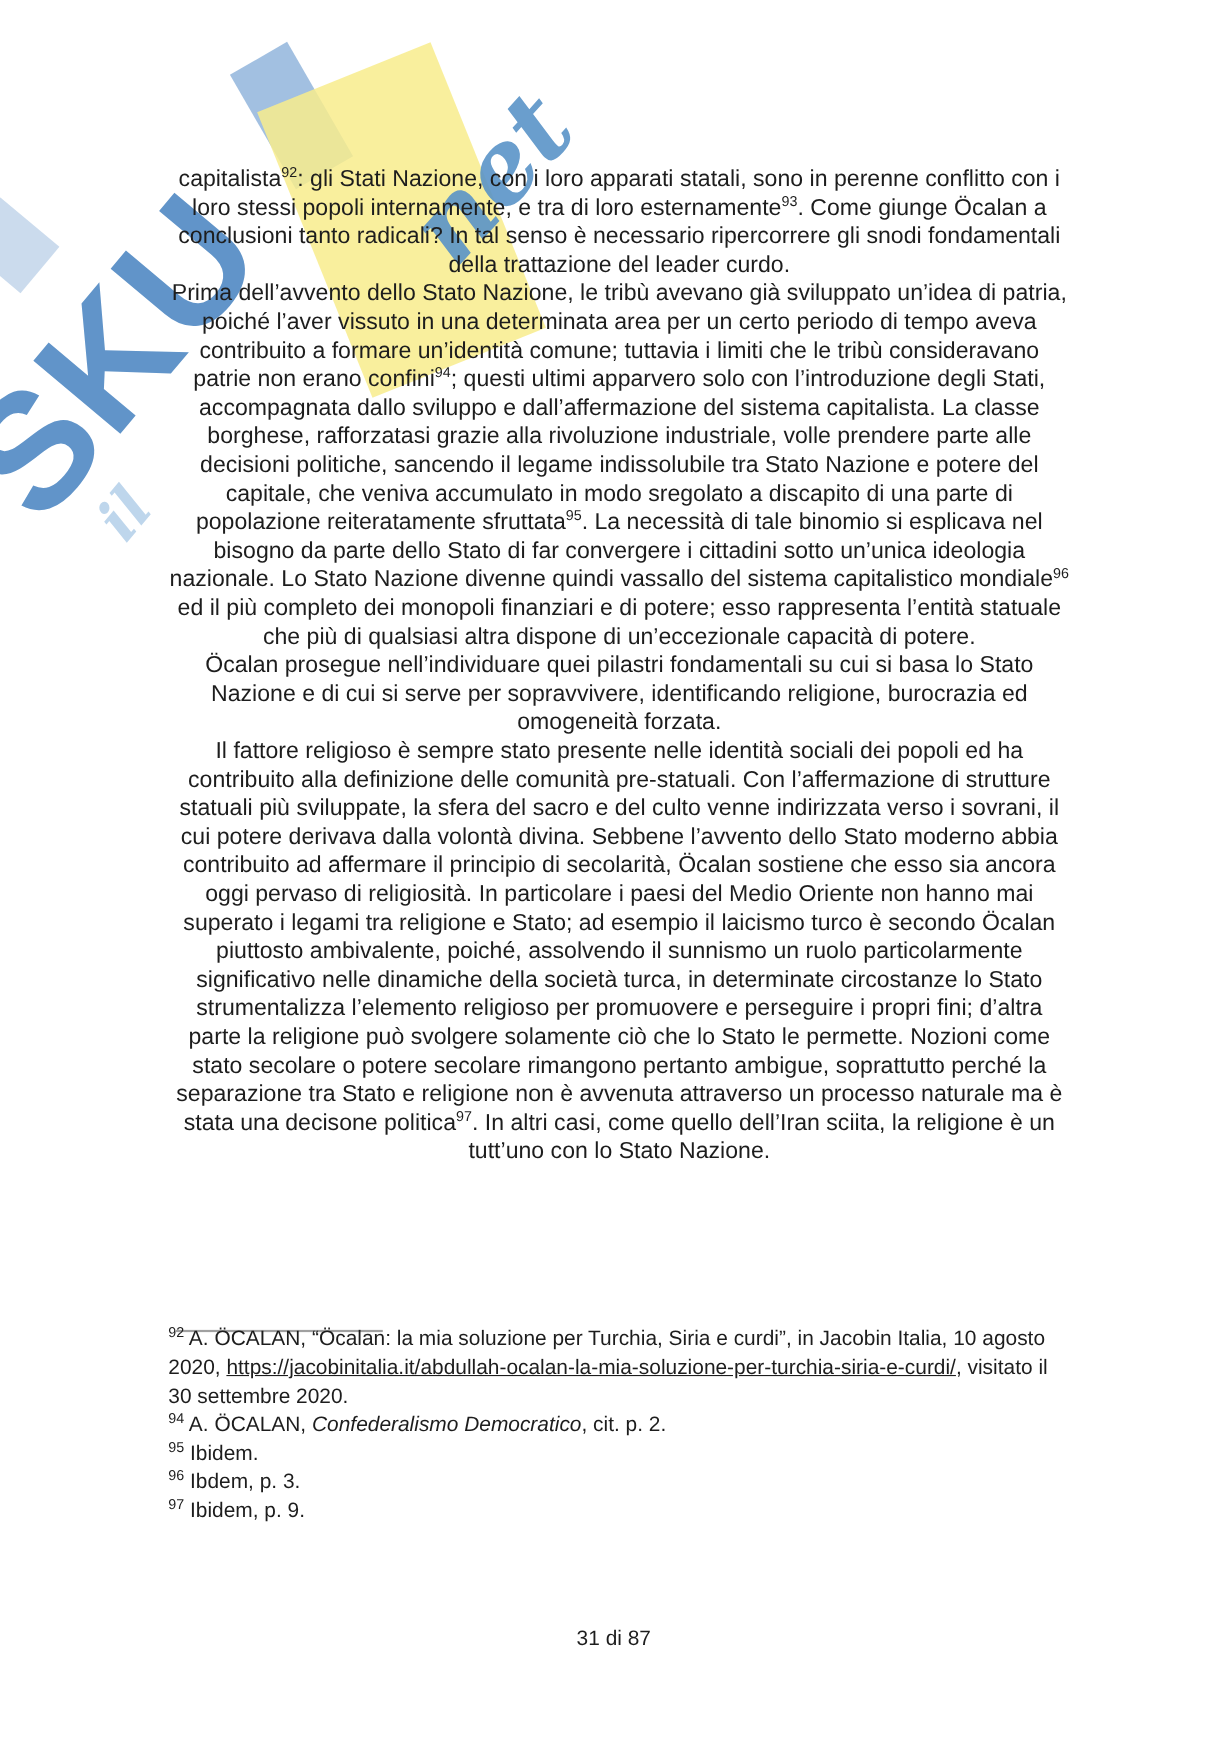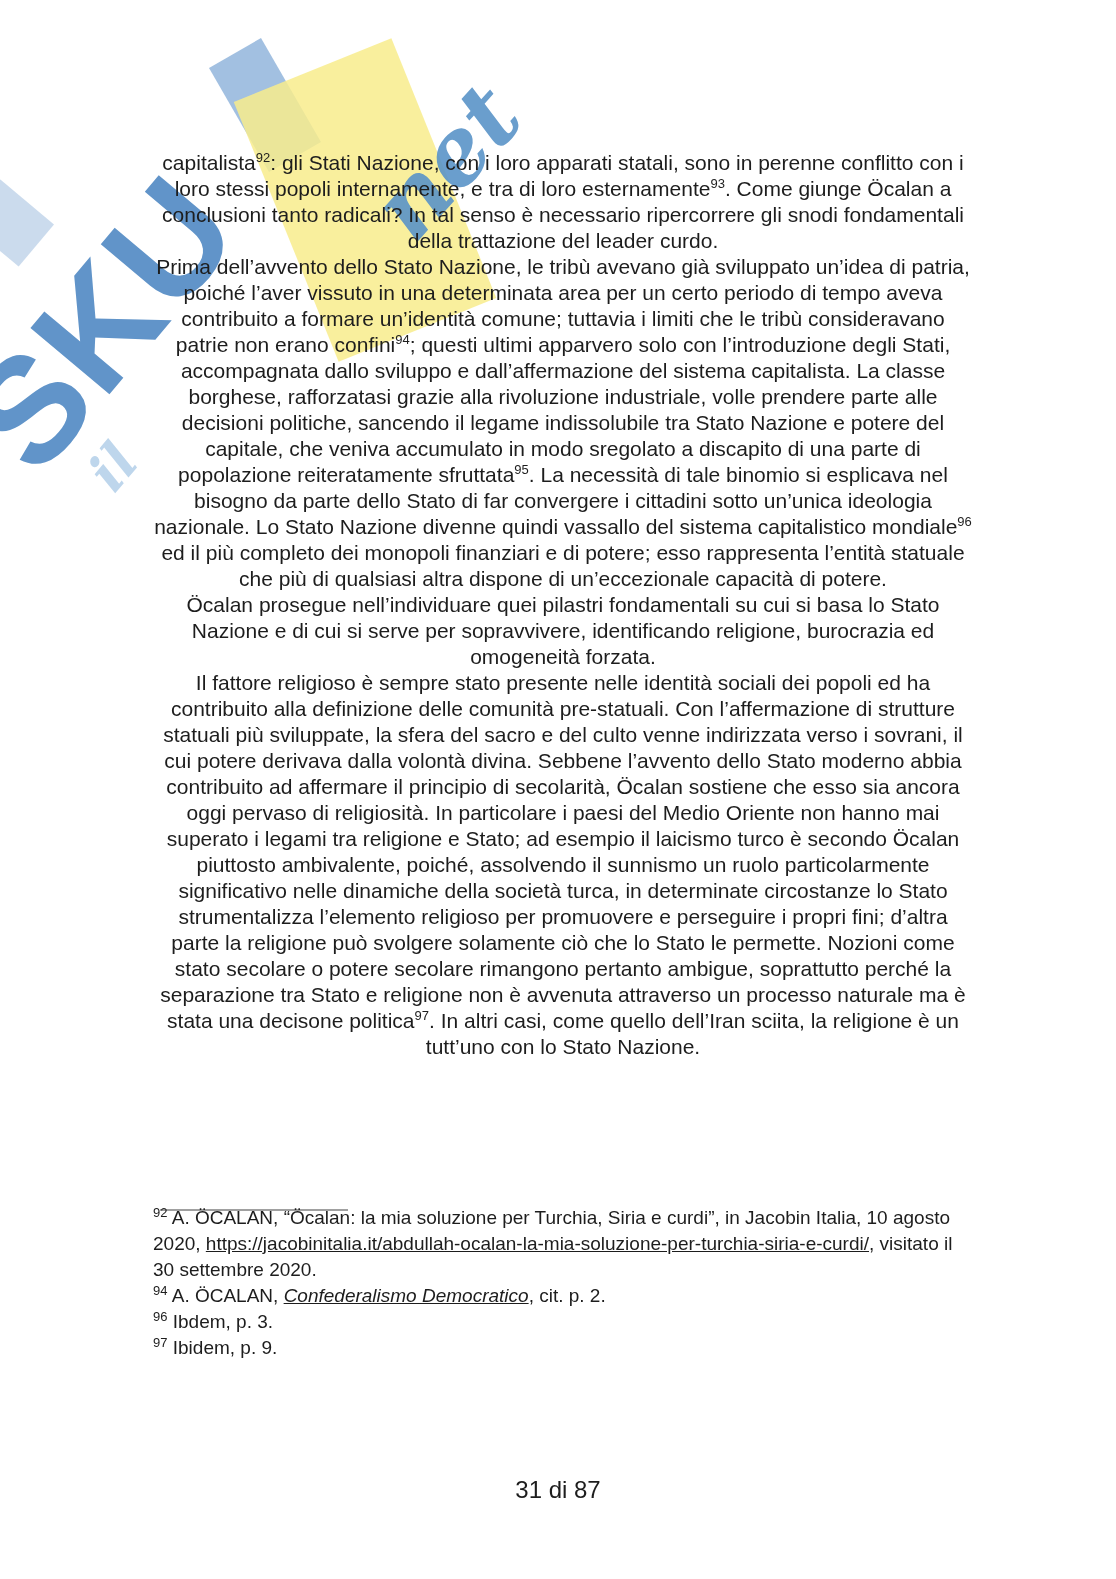--- a/index.html
+++ b/index.html
@@ -68,26 +68,26 @@
   }
   .footnotes {
     position:absolute; left:153px; top:1205px; width:820px;
     font-size:19px; line-height:26px;
   }
   .footnote { margin:0; }
   .footnote sup { font-size:13px; }
   .fn-link {
     color:inherit; text-decoration:underline; word-break:break-all; cursor:pointer;
   }
-  .italic { font-style:italic;text-decoration:underline; }
+  .italic { font-style:italic; }
 
   
   .page-number {
     position:absolute; left:0; top:1477px; width:1116px;
-    text-align:center; font-size:24px; line-height:26px;
+    text-align:center; font-size:19px; line-height:26px;
   }
 </style>
 </head>
 <body>
 
 <div class="page">
 
   <div class="watermark" aria-hidden="true">
     <div class="wm-edge-frag"></div>
     <div class="wm-blue-band"></div>
@@ -102,19 +102,20 @@
       <p class="para"><span>Prima dell’avvento dello Stato Nazione, le tribù avevano già sviluppato un’idea di patria, poiché l’aver vissuto in una determinata area per un certo periodo di tempo aveva contribuito a formare un’identità comune; tuttavia i limiti che le tribù consideravano patrie non erano confini</span><sup>94</sup><span>; questi ultimi apparvero solo con l’introduzione degli Stati, accompagnata dallo sviluppo e dall’affermazione del sistema capitalista. La classe borghese, rafforzatasi grazie alla rivoluzione industriale, volle prendere parte alle decisioni politiche, sancendo il legame indissolubile tra Stato Nazione e potere del capitale, che veniva accumulato in modo sregolato a discapito di una parte di popolazione reiteratamente sfruttata</span><sup>95</sup><span>. La necessità di tale binomio si esplicava nel bisogno da parte dello Stato di far convergere i cittadini sotto un’unica ideologia nazionale. Lo Stato Nazione divenne quindi vassallo del sistema capitalistico mondiale</span><sup>96</sup><span> ed il più completo dei monopoli finanziari e di potere; esso rappresenta l’entità statuale che più di qualsiasi altra dispone di un’eccezionale capacità di potere.</span></p>
       <p class="para"><span>Öcalan prosegue nell’individuare quei pilastri fondamentali su cui si basa lo Stato Nazione e di cui si serve per sopravvivere, identificando religione, burocrazia ed omogeneità forzata.</span></p>
       <p class="para"><span>Il fattore religioso è sempre stato presente nelle identità sociali dei popoli ed ha contribuito alla definizione delle comunità pre-statuali. Con l’affermazione di strutture statuali più sviluppate, la sfera del sacro e del culto venne indirizzata verso i sovrani, il cui potere derivava dalla volontà divina. Sebbene l’avvento dello Stato moderno abbia contribuito ad affermare il principio di secolarità, Öcalan sostiene che esso sia ancora oggi pervaso di religiosità. In particolare i paesi del Medio Oriente non hanno mai superato i legami tra religione e Stato; ad esempio il laicismo turco è secondo Öcalan piuttosto ambivalente, poiché, assolvendo il sunnismo un ruolo particolarmente significativo nelle dinamiche della società turca, in determinate circostanze lo Stato strumentalizza l’elemento religioso per promuovere e perseguire i propri fini; d’altra parte la religione può svolgere solamente ciò che lo Stato le permette. Nozioni come stato secolare o potere secolare rimangono pertanto ambigue, soprattutto perché la separazione tra Stato e religione non è avvenuta attraverso un processo naturale ma è stata una decisone politica</span><sup>97</sup><span>. In altri casi, come quello dell’Iran sciita, la religione è un tutt’uno con lo Stato Nazione.</span></p>
     </main>
 
   <div class="fn-sep"></div>
 
   <section class="footnotes" id="footnotes">
       <div class="footnote"><sup>92</sup> <span>A. ÖCALAN, “Öcalan: la mia soluzione per Turchia, Siria e curdi”, in Jacobin Italia, 10 agosto 2020, </span><a href="#" class="fn-link">https://jacobinitalia.it/abdullah-ocalan-la-mia-soluzione-per-turchia-siria-e-curdi/</a><span>, visitato il 30 settembre 2020.</span></div>
       <div class="footnote"><sup>94</sup> <span>A. ÖCALAN, </span><span class="italic">Confederalismo Democratico</span><span>, cit. p. 2.</span></div>
+      <div class="footnote"><sup>95</sup> <span>Ibidem.</span></div>
       <div class="footnote"><sup>96</sup> <span>Ibdem, p. 3.</span></div>
       <div class="footnote"><sup>97</sup> <span>Ibidem, p. 9.</span></div>
     </section>
 
   <div class="page-number">31 di 87</div>
 
 </div>
 
 </body></html>

